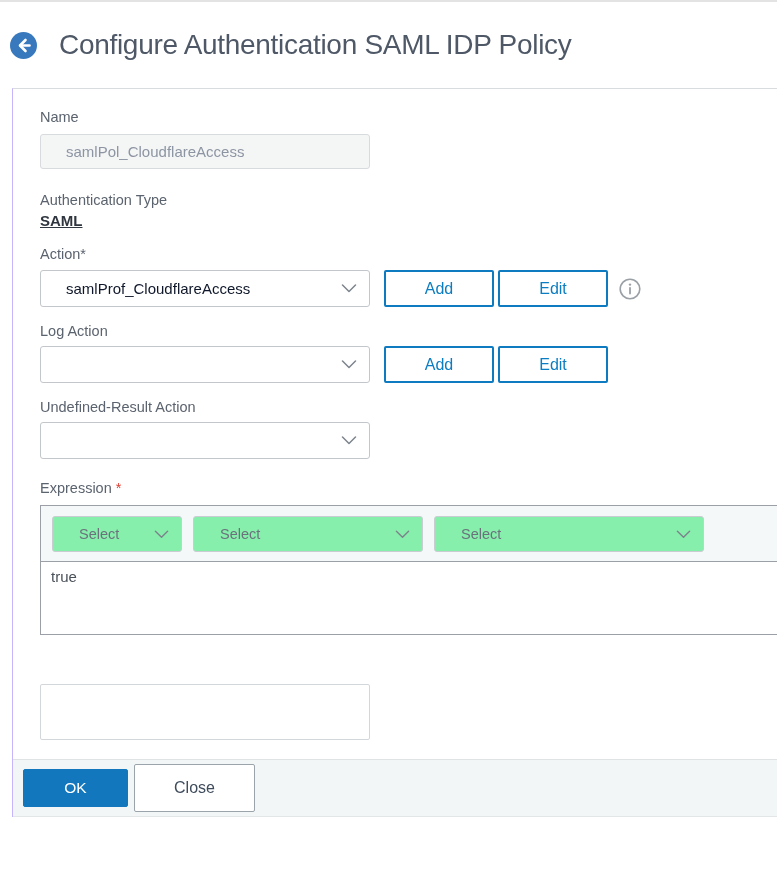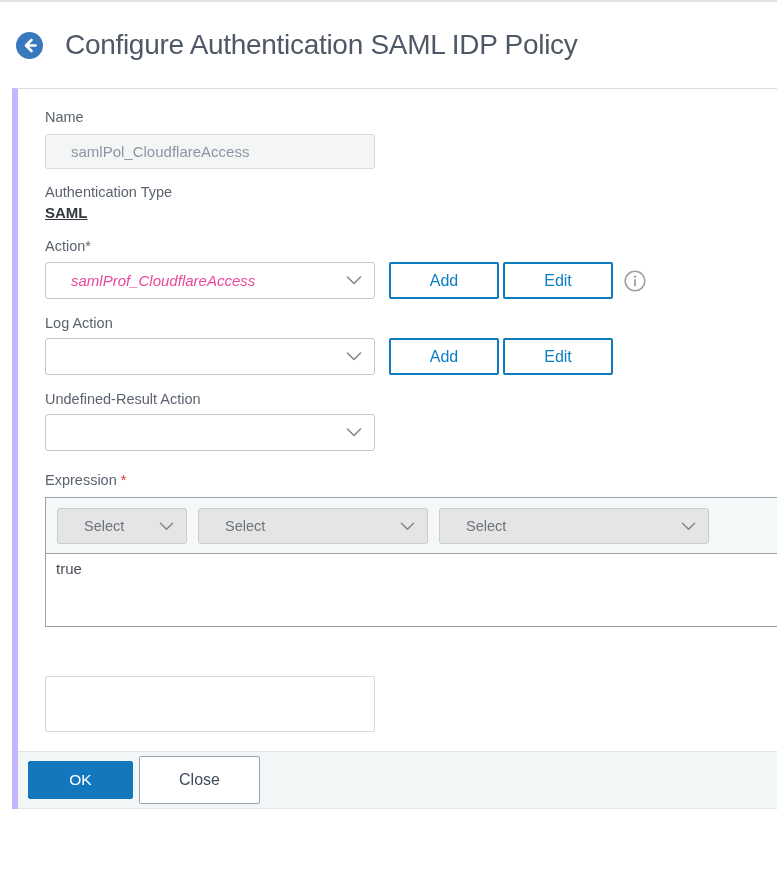--- a/index.html
+++ b/index.html
@@ -13,21 +13,21 @@
   }
   .top-hairline {
     height: 2px;
     background: #e3e3e3;
   }
   
   .page-header {
     height: 86px;
     display: flex;
     align-items: center;
-    padding-left: 16px;
+    padding-left: 10px;
     box-sizing: border-box;
   }
   .back-btn {
     width: 27px;
     height: 27px;
     border: none;
     padding: 0;
     background: transparent;
     cursor: pointer;
     flex: 0 0 auto;
@@ -38,21 +38,21 @@
     font-size: 28px;
     font-weight: 400;
     color: #4e5866;
     letter-spacing: -0.3px;
     white-space: nowrap;
   }
   
   .panel {
     margin-left: 12px;
     border-top: 1px solid #d9dcde;
-    border-left: 6px solid #c4b5fd;
+    border-left: 1px solid #c4b5fd;
     width: 765px;
     box-sizing: border-box;
   }
   .form-body {
     padding: 20px 0 0 27px;
   }
   .field-label {
     font-size: 14.5px;
     color: #5b636e;
     line-height: 16px;
@@ -65,21 +65,21 @@
     height: 35px;
     box-sizing: border-box;
     border: 1px solid #d8dbde;
     border-radius: 3px;
     background: #f4f5f5;
     color: #8d95a3;
     font-size: 15px;
     padding: 0 8px 0 25px;
     font-family: "Liberation Sans", sans-serif;
   }
-  .mb15 { margin-bottom: 15px; }
+  .mb15 { margin-bottom: 23px; }
   .mb17 { margin-bottom: 17px; }
   .mb16 { margin-bottom: 16px; }
   .mb8  { margin-bottom: 8px; }
   .mb7  { margin-bottom: 7px; }
   .mb5  { margin-bottom: 5px; }
   .static-value {
     font-size: 15px;
     font-weight: 700;
     color: #30363f;
     line-height: 16px;
@@ -98,24 +98,23 @@
     border-radius: 3px;
     background: #ffffff;
     display: flex;
     align-items: center;
     padding: 0 12px 0 25px;
     cursor: pointer;
   }
   .dropdown .dd-value {
     flex: 1 1 auto;
     font-size: 15px;
-    color: #ec4899;
+    color: #0f172a;
     white-space: nowrap;
     overflow: hidden;
-    font-style: italic;
   }
   .dropdown .chev { flex: 0 0 auto; display: flex; }
   .btn-outline-blue {
     width: 110px;
     height: 37px;
     box-sizing: border-box;
     background: #ffffff;
     border: 2px solid #0e7ac0;
     border-radius: 2px;
     color: #0b7dc2;
@@ -139,21 +138,21 @@
     background: #f5f8f8;
     border-bottom: 1px solid #9aa0a5;
     display: flex;
     align-items: center;
     padding-left: 11px;
     gap: 11px;
   }
   .expr-select {
     height: 36px;
     box-sizing: border-box;
-    background: #e5e5e5;
+    background: #86efac;
     border: 1px solid #c9cdd1;
     border-radius: 3px;
     display: flex;
     align-items: center;
     padding: 0 12px 0 26px;
     cursor: pointer;
   }
   .expr-select .dd-value {
     flex: 1 1 auto;
     font-size: 14.5px;

